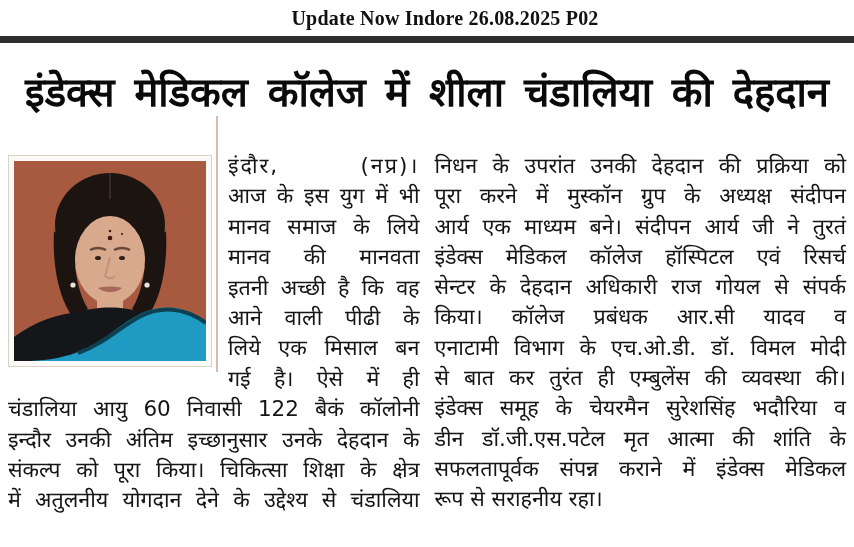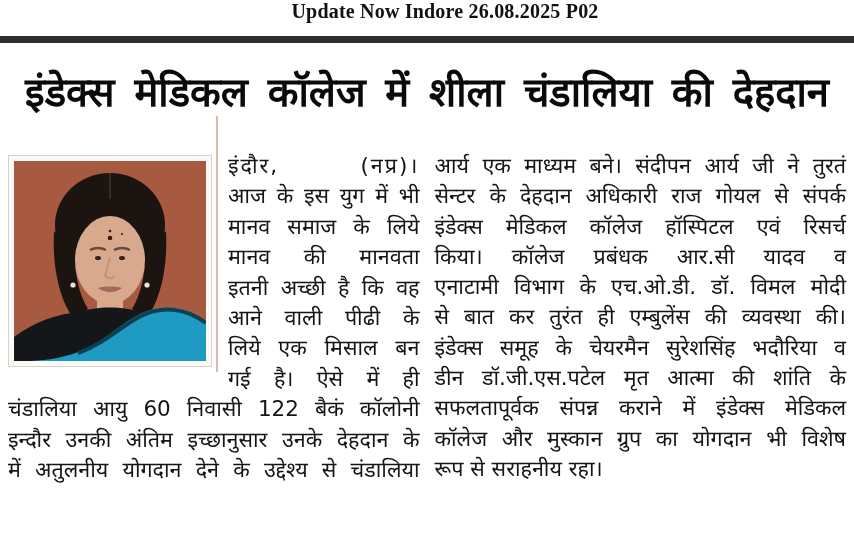--- a/index.html
+++ b/index.html
@@ -2,21 +2,21 @@
 <html><head>
 <meta charset="utf-8">
 <style>
   html,body{margin:0;padding:0;background:#ffffff;}
   .page{
     position:relative;width:854px;height:547px;overflow:hidden;
     background:#ffffff;color:#0b0b0b;
     font-family:"DejaVu Sans","Liberation Sans",sans-serif;
   }
   .masthead{
-    height:36px;box-sizing:border-box;
+    height:36px;padding-top:7px;box-sizing:border-box;
     text-align:center;font-family:"Liberation Serif","DejaVu Serif",serif;
     font-weight:700;font-size:20px;letter-spacing:.2px;color:#111;margin-left:36px;
   }
   .rule-bar{height:7px;background:#2e2e2e;width:100%;}
   .headline{
     margin:17px;padding:6px 8px 8px;font-weight:700;font-size:40px;line-height:1.3;
     text-align:justify;text-align-last:justify;white-space:normal;overflow:hidden;
     max-height:60px;color:#0a0a0a;
   }
   .content{display:flex;padding:8px 8px 0;gap:15px;box-sizing:border-box;}
@@ -89,33 +89,35 @@
       <div class="line">आज के इस युग में भी</div>
       <div class="line">मानव समाज के लिये</div>
       <div class="line">मानव की मानवता</div>
       <div class="line">इतनी अच्छी है कि वह</div>
       <div class="line">आने वाली पीढी के</div>
       <div class="line">लिये एक मिसाल बन</div>
       <div class="line">गई है। ऐसे में ही</div>
 
       <div class="line">चंडालिया आयु 60 निवासी 122 बैकं कॉलोनी</div>
       <div class="line">इन्दौर उनकी अंतिम इच्छानुसार उनके देहदान के</div>
+      <div class="line">संकल्प को पूरा किया। चिकित्सा शिक्षा के क्षेत्र</div>
       <div class="line">में अतुलनीय योगदान देने के उद्देश्य से चंडालिया</div>
     </div>
 
     <div class="col col-right">
+      <div class="line">निधन के उपरांत उनकी देहदान की प्रक्रिया को</div>
+      <div class="line">पूरा करने में मुस्कॉन ग्रुप के अध्यक्ष संदीपन</div>
       <div class="line">आर्य एक माध्यम बने। संदीपन आर्य जी ने तुरतं</div>
+      <div class="line">इंडेक्स मेडिकल कॉलेज हॉस्पिटल एवं रिसर्च</div>
       <div class="line">सेन्टर के देहदान अधिकारी राज गोयल से संपर्क</div>
-      <div class="line">इंडेक्स मेडिकल कॉलेज हॉस्पिटल एवं रिसर्च</div>
       <div class="line">किया। कॉलेज प्रबंधक आर.सी यादव व</div>
       <div class="line">एनाटामी विभाग के एच.ओ.डी. डॉ. विमल मोदी</div>
       <div class="line">से बात कर तुरंत ही एम्बुलेंस की व्यवस्था की।</div>
       <div class="line">इंडेक्स समूह के चेयरमैन सुरेशसिंह भदौरिया व</div>
       <div class="line">डीन डॉ.जी.एस.पटेल मृत आत्मा की शांति के</div>
       <div class="line">सफलतापूर्वक संपन्न कराने में इंडेक्स मेडिकल</div>
-      <div class="line">कॉलेज और मुस्कान ग्रुप का योगदान भी विशेष</div>
       <div class="line para-end">रूप से सराहनीय रहा।</div>
     </div>
 
   </div>
 
   <div class="crease"></div>
 </div>
 
 </body></html>

